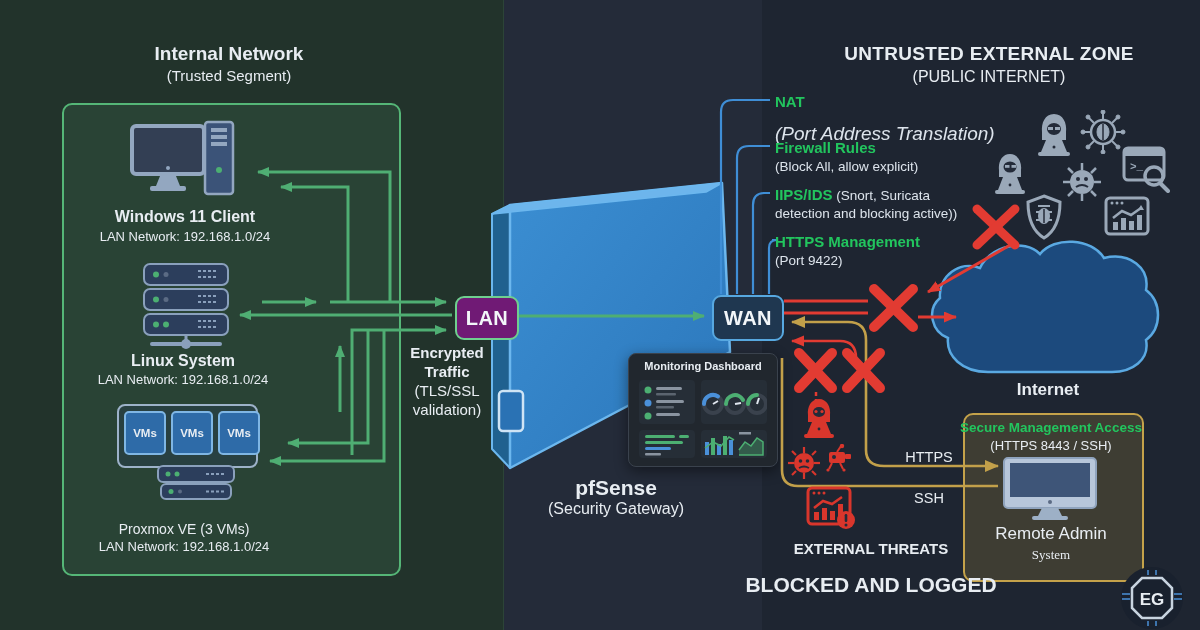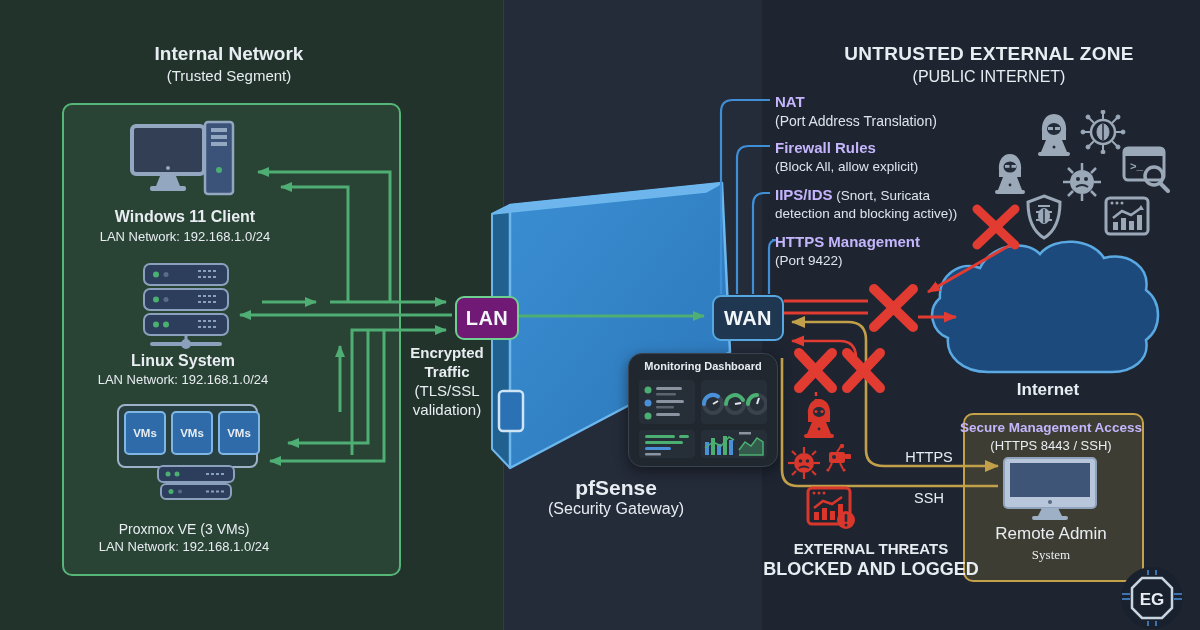--- a/index.html
+++ b/index.html
@@ -2,34 +2,34 @@
 <html><head>
 <meta charset="utf-8">
 <style>
   html,body{margin:0;padding:0;background:#242b39;}
   #stage{position:relative;width:1200px;height:630px;overflow:hidden;background:#242b39;
          font-family:"Liberation Sans",sans-serif;}
   .abs{position:absolute;}
   .txt{font-family:"Liberation Sans",sans-serif;color:#e8edf2;white-space:nowrap;}
   .ctr{transform:translateX(-50%);text-align:center;}
   .b{font-weight:bold;}
-  .gold{color:#c4b5fd;}
+  .gold{color:#22c55e;}
   .muted{color:#dde4ec;}
   .zoneL{left:0;top:0;width:503px;height:630px;background:#22332b;border-right:1px solid rgba(120,200,150,.12);}
   .zoneR{left:762px;top:0;width:438px;height:630px;background:rgba(16,22,32,.30);}
   .greenbox{left:62px;top:103px;width:335px;height:469px;border:2px solid #55b677;border-radius:10px;
             background:rgba(62,110,80,.28);}
   .badge{display:flex;align-items:center;justify-content:center;border-radius:9px;
          font-weight:bold;color:#f2f6f9;font-size:20px;letter-spacing:.5px;z-index:6;}
   .lanbadge{left:455px;top:296px;width:60px;height:40px;background:#701a75;border:2.5px solid #6fcf8f;}
   .wanbadge{left:712px;top:295px;width:68px;height:42px;background:#1f3750;border:2.5px solid #57a8e0;}
   .securebox{left:963px;top:413px;width:177px;height:165px;border:2px solid #c4a24a;border-radius:10px;
              background:rgba(138,118,56,.30);z-index:2;}
   .dash{left:628px;top:353px;width:148px;height:112px;background:#21272e;border:1.5px solid #3a424d;
-        border-radius:14px;box-shadow:0 4px 14px rgba(0,0,0,.45);z-index:2;}
+        border-radius:8px;box-shadow:0 4px 14px rgba(0,0,0,.45);z-index:2;}
   .dashw{position:absolute;background:#262e37;border-radius:4px;}
   .z1{z-index:1}.z3{z-index:3}.z4{z-index:4}.z5{z-index:5}
 </style>
 </head>
 <body>
 
 <div id="stage">
 
   <div class="abs zoneL"></div>
   <div class="abs zoneR"></div>
@@ -255,21 +255,21 @@
   <div class="abs txt ctr z4" style="left:447px;top:401px;font-size:15px;">validation)</div>
 
   <div class="abs txt b ctr z4" style="left:616px;top:476px;font-size:21px;">pfSense</div>
   <div class="abs txt ctr z4" style="left:616px;top:500px;font-size:16px;">(Security Gateway)</div>
 
   <div class="abs txt b ctr z4" style="left:989px;top:43px;font-size:19px;letter-spacing:.3px;">UNTRUSTED EXTERNAL ZONE</div>
   <div class="abs txt ctr z4" style="left:989px;top:68px;font-size:16px;">(PUBLIC INTERNET)</div>
 
   <div class="abs z4" style="left:775px;top:93px;">
     <div class="txt b gold" style="font-size:15px;">NAT</div>
-    <div class="txt muted" style="font-size:14px;margin-top:3px;">(Port Address Translation)</div>
+    <div class="txt muted" style="font-size:19px;margin-top:13px;font-style:italic;">(Port Address Translation)</div>
   </div>
   <div class="abs z4" style="left:775px;top:139px;">
     <div class="txt b gold" style="font-size:15px;">Firewall Rules</div>
     <div class="txt muted" style="font-size:13.5px;margin-top:3px;">(Block All, allow explicit)</div>
   </div>
   <div class="abs z4" style="left:775px;top:186px;">
     <div style="font-size:14px;"><span class="txt b gold" style="font-size:15px;">IIPS/IDS</span><span class="txt muted" style="font-size:13.5px;"> (Snort, Suricata</span></div>
     <div class="txt muted" style="font-size:13.5px;margin-top:3px;">detection and blocking active))</div>
   </div>
   <div class="abs z4" style="left:775px;top:233px;">
@@ -433,21 +433,21 @@
         <rect x="24" y="25" width="5" height="9" fill="#d9362c"></rect>
         <rect x="32" y="18" width="5" height="16" fill="#d9362c"></rect>
         <polyline points="8,22 17,15 26,18 36,11" fill="none" stroke="#d9362c" stroke-width="2.5"></polyline>
         <circle cx="40" cy="34" r="9" fill="#d9362c"></circle>
         <rect x="38.7" y="28" width="2.6" height="8" rx="1.3" fill="#242b39"></rect>
         <circle cx="40" cy="39" r="1.5" fill="#242b39"></circle>
       </svg>
   </div>
 
   <div class="abs txt b ctr z4" style="left:871px;top:540px;font-size:15px;">EXTERNAL THREATS</div>
-  <div class="abs txt b ctr z4" style="left:871px;top:559px;font-size:18px;">BLOCKED AND LOGGED</div>
+  <div class="abs txt b ctr z4" style="left:871px;top:573px;font-size:21px;">BLOCKED AND LOGGED</div>
 
   <div class="abs txt b gold ctr z4" style="left:1051px;top:420px;font-size:13.5px;">Secure Management Access</div>
   <div class="abs txt ctr z4" style="left:1051px;top:438px;font-size:13px;">(HTTPS 8443 / SSH)</div>
   <div class="abs z4" style="left:1002px;top:456px;">
     <svg width="98" height="66">
       <rect x="2" y="2" width="92" height="50" rx="4" fill="#b7c6da" stroke="#8fa3bd" stroke-width="2"></rect>
       <rect x="8" y="7" width="80" height="34" fill="#3e5578"></rect>
       <circle cx="48" cy="46" r="2" fill="#5b6b84"></circle>
       <polygon points="40,52 56,52 60,60 36,60" fill="#9db0c6"></polygon>
       <rect x="30" y="60" width="36" height="4" rx="2" fill="#9db0c6"></rect>

